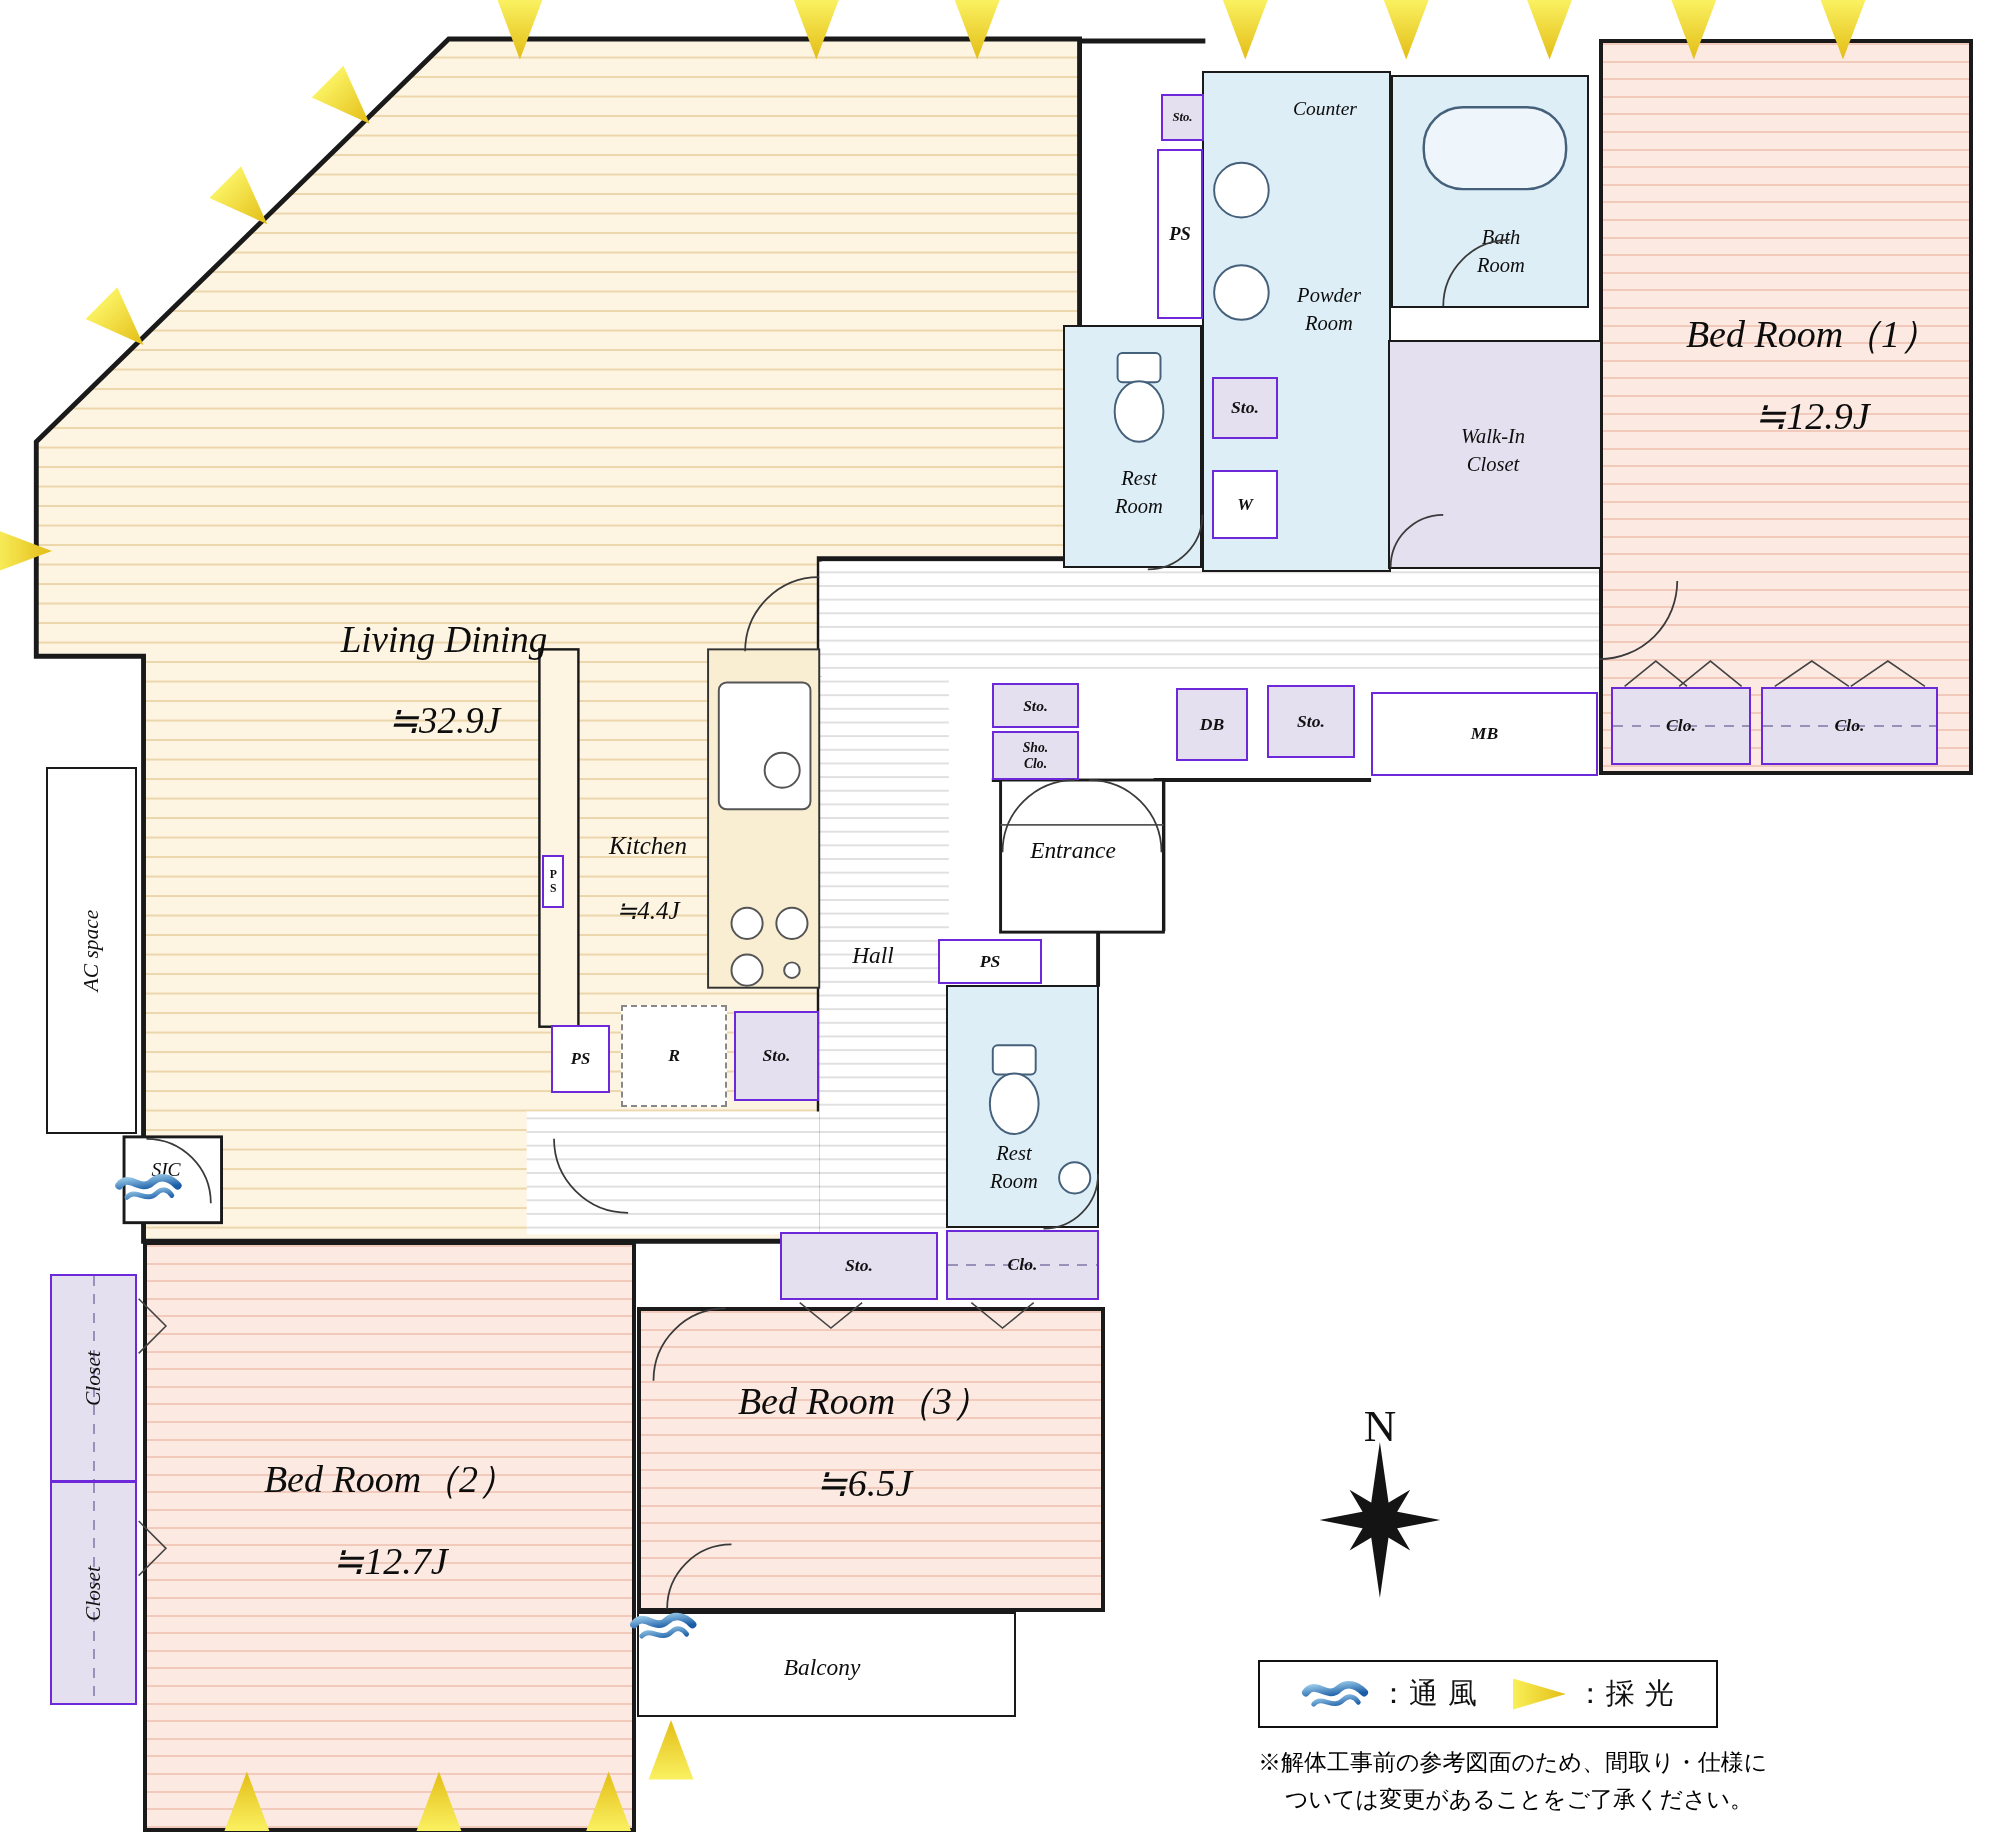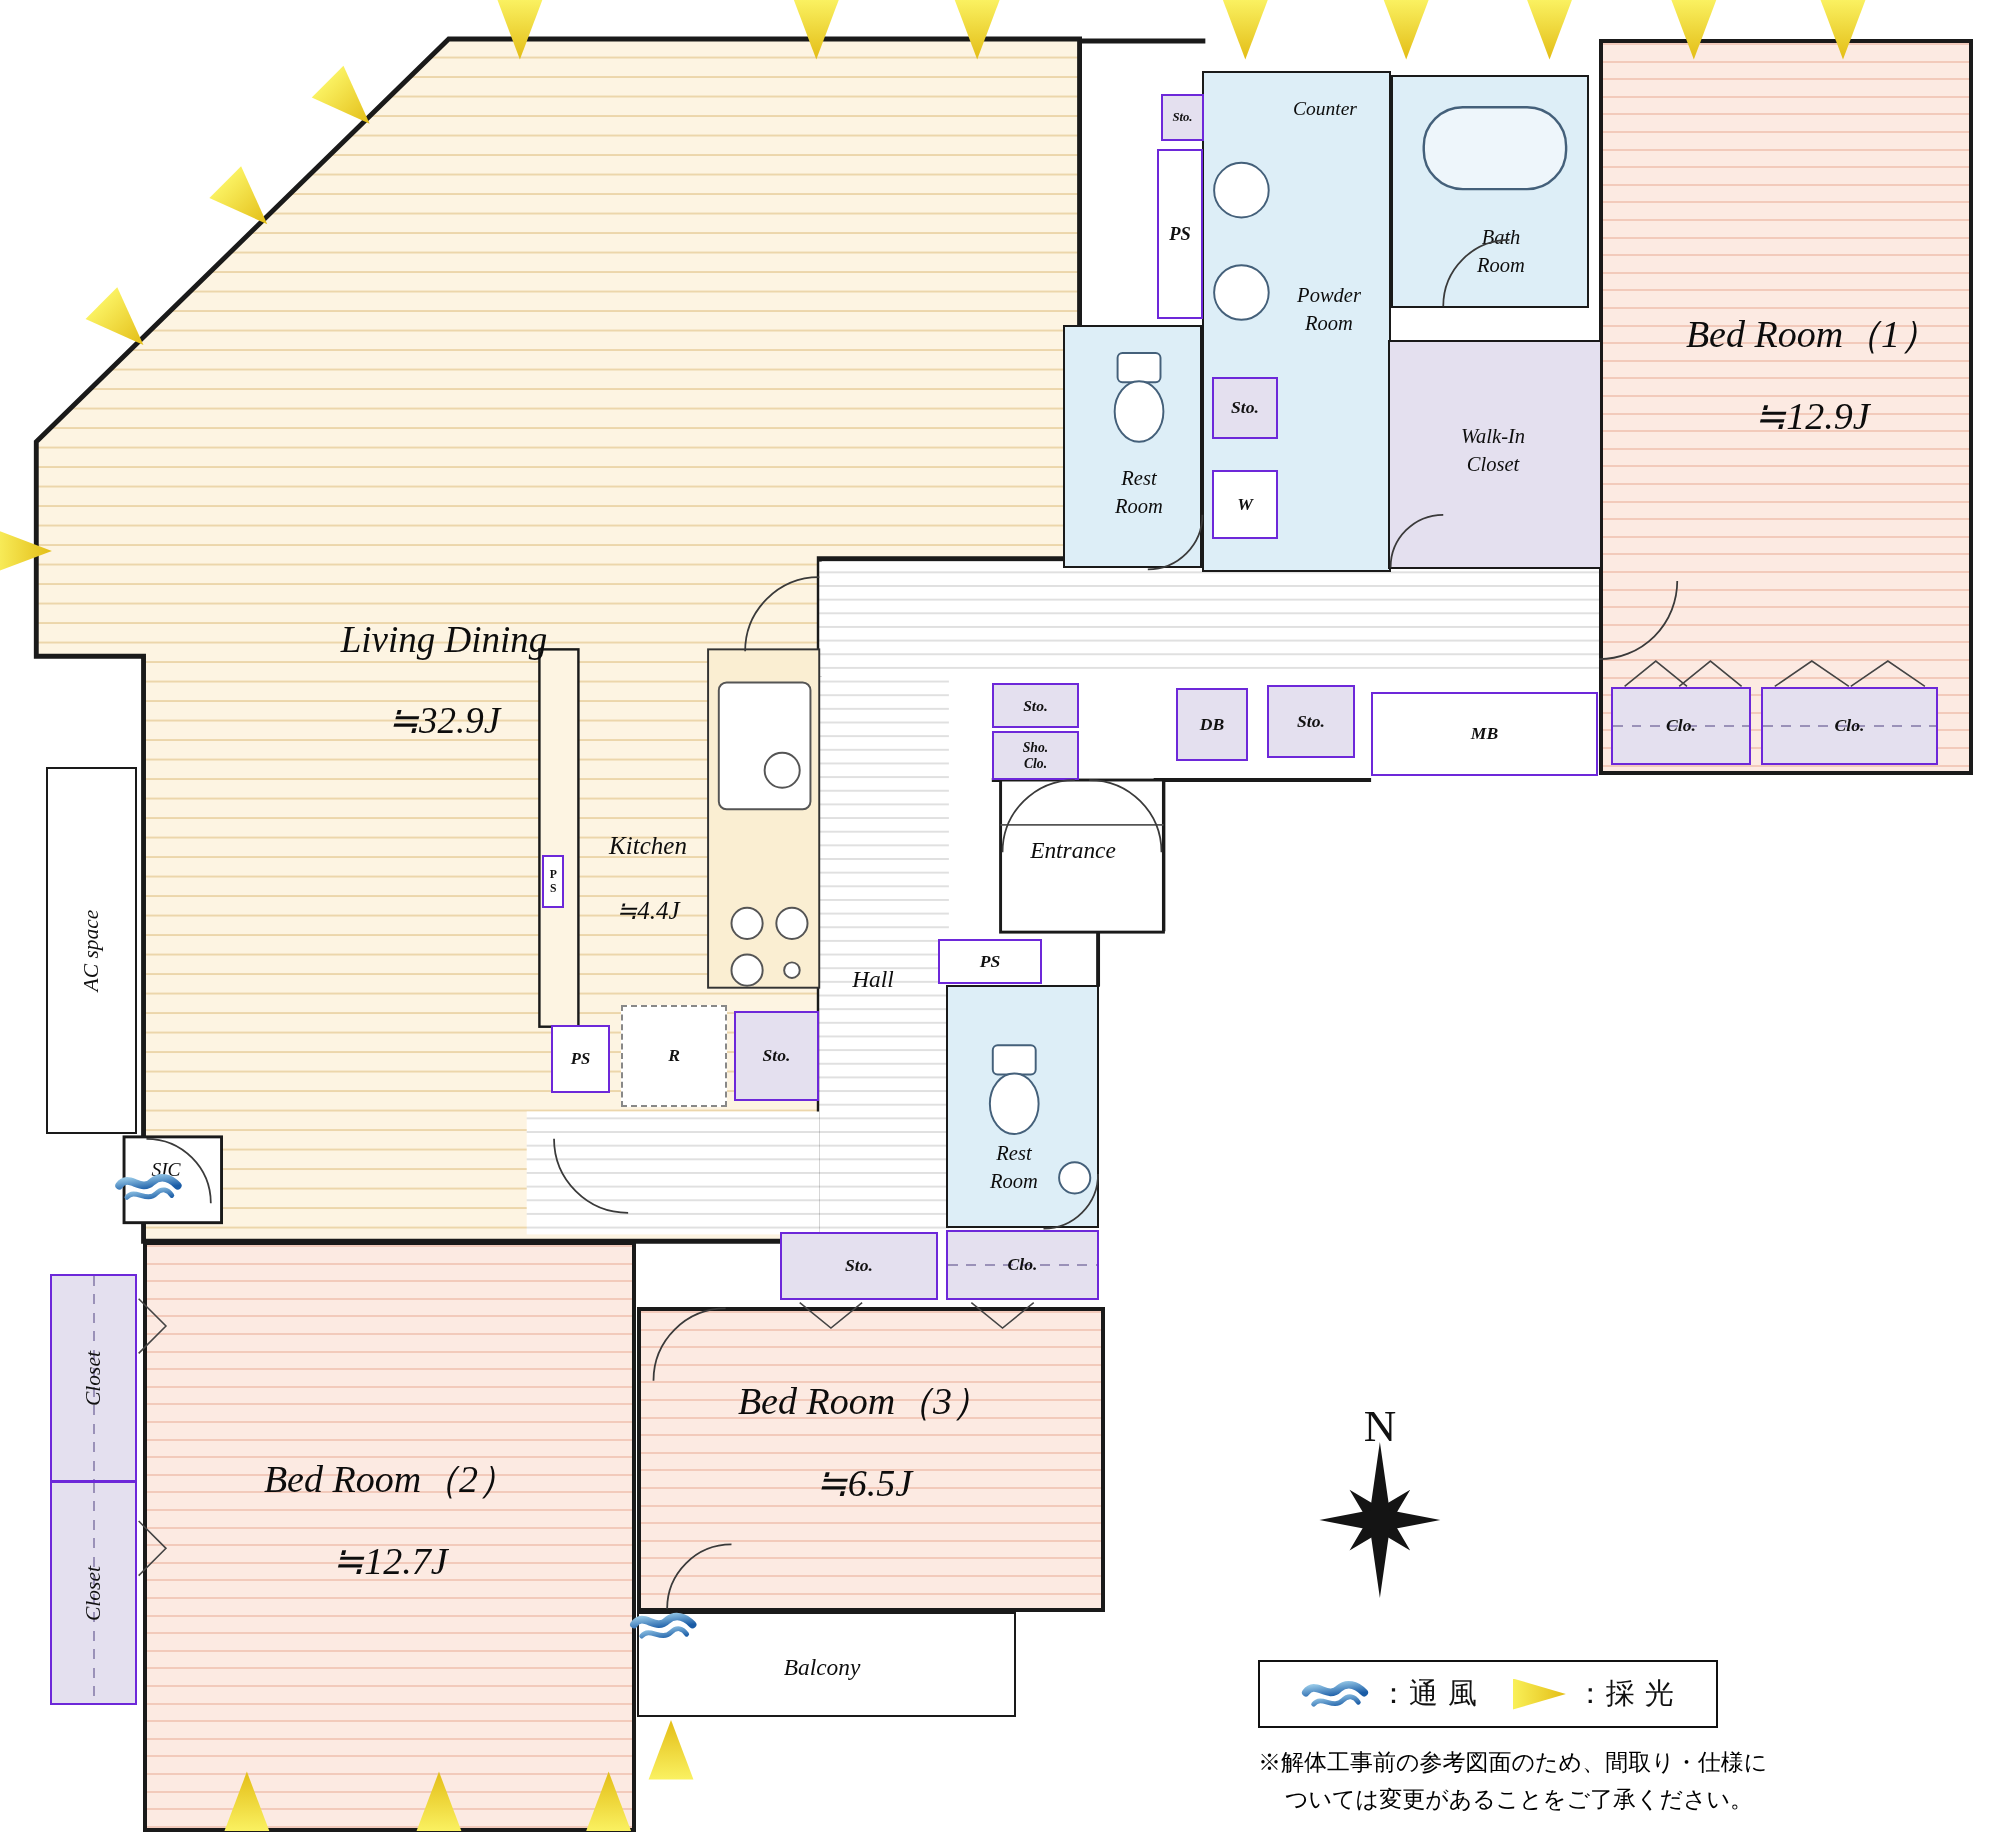--- a/index.html
+++ b/index.html
@@ -205,21 +205,21 @@
   <div class="rlabel small" style="left:1329px;top:310px;">Powder
 Room</div>
   <div class="rlabel small" style="left:1139px;top:493px;">Rest
 Room</div>
   <div class="rlabel small" style="left:1014px;top:1168px;">Rest
 Room</div>
   <div class="rlabel small" style="left:1493px;top:451px;">Walk-In
 Closet</div>
   <div class="rlabel xs" style="left:1297px;top:109px;margin-left:28px;">Counter</div>
   <div class="rlabel" style="left:1073px;top:851px;">Entrance</div>
-  <div class="rlabel" style="left:873px;top:980px;">Hall</div>
+  <div class="rlabel" style="left:873px;top:956px;">Hall</div>
   <div class="rlabel" style="left:822px;top:1668px;">Balcony</div>
   <div class="rlabel xs" style="left:166px;top:1170px;">SIC</div>
 
   <div class="north" style="left:1380px;top:1426px;">N</div>
 
   <div class="legend">
     <svg width="68" height="39" viewBox="-35 -20 70 40">
       <use href="#waveG"></use>
     </svg>
     <span class="ltext jp">：通 風</span>

